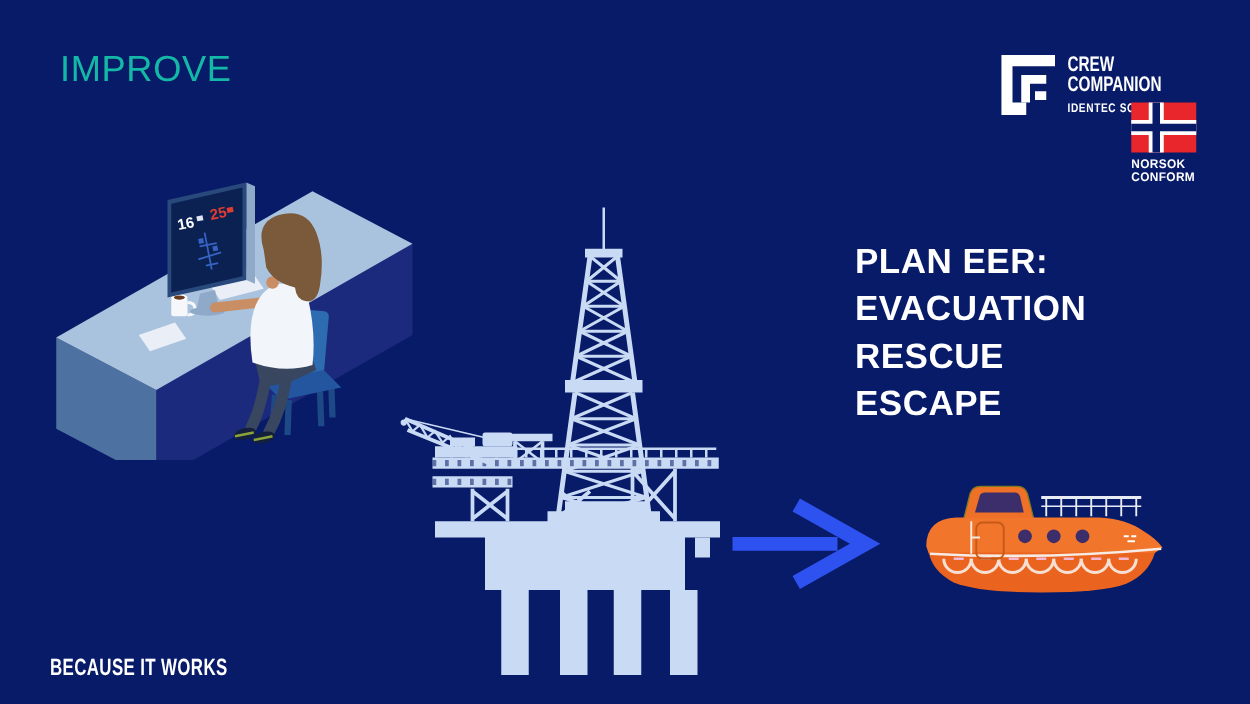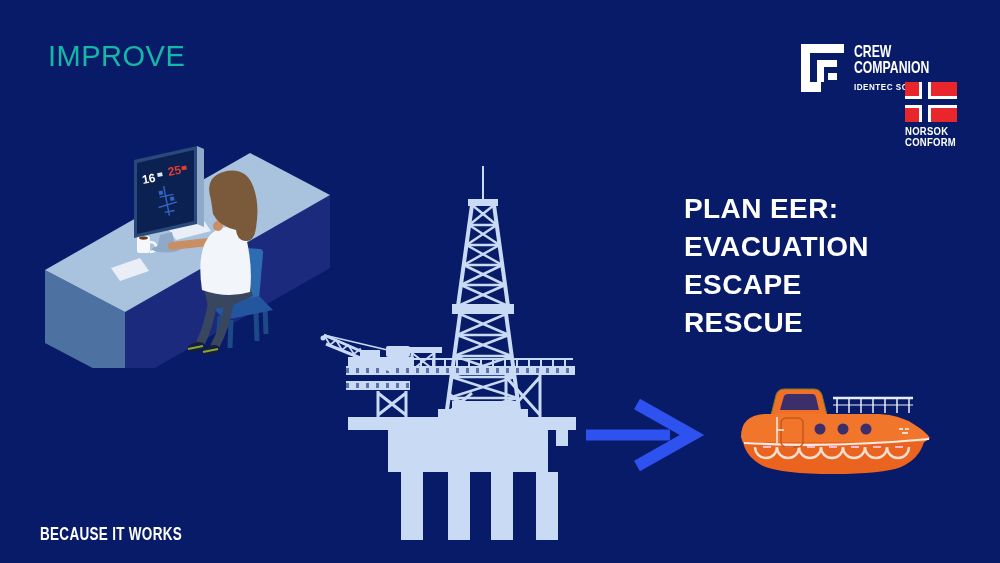--- a/index.html
+++ b/index.html
@@ -264,19 +264,19 @@
     <g stroke="#ffffff" stroke-width="1.5">
       <line x1="166" y1="44" x2="170" y2="44"></line>
       <line x1="172" y1="44" x2="176" y2="44"></line>
       <line x1="169" y1="48" x2="175" y2="48"></line>
     </g>
   </svg>
 
   <div class="plan">
     <div>PLAN EER:</div>
     <div>EVACUATION</div>
+    <div>RESCUE</div>
     <div>ESCAPE</div>
-    <div>RESCUE</div>
   </div>
 
   <div class="tagline">BECAUSE IT WORKS</div>
 
 </div>
 
 </body></html>

